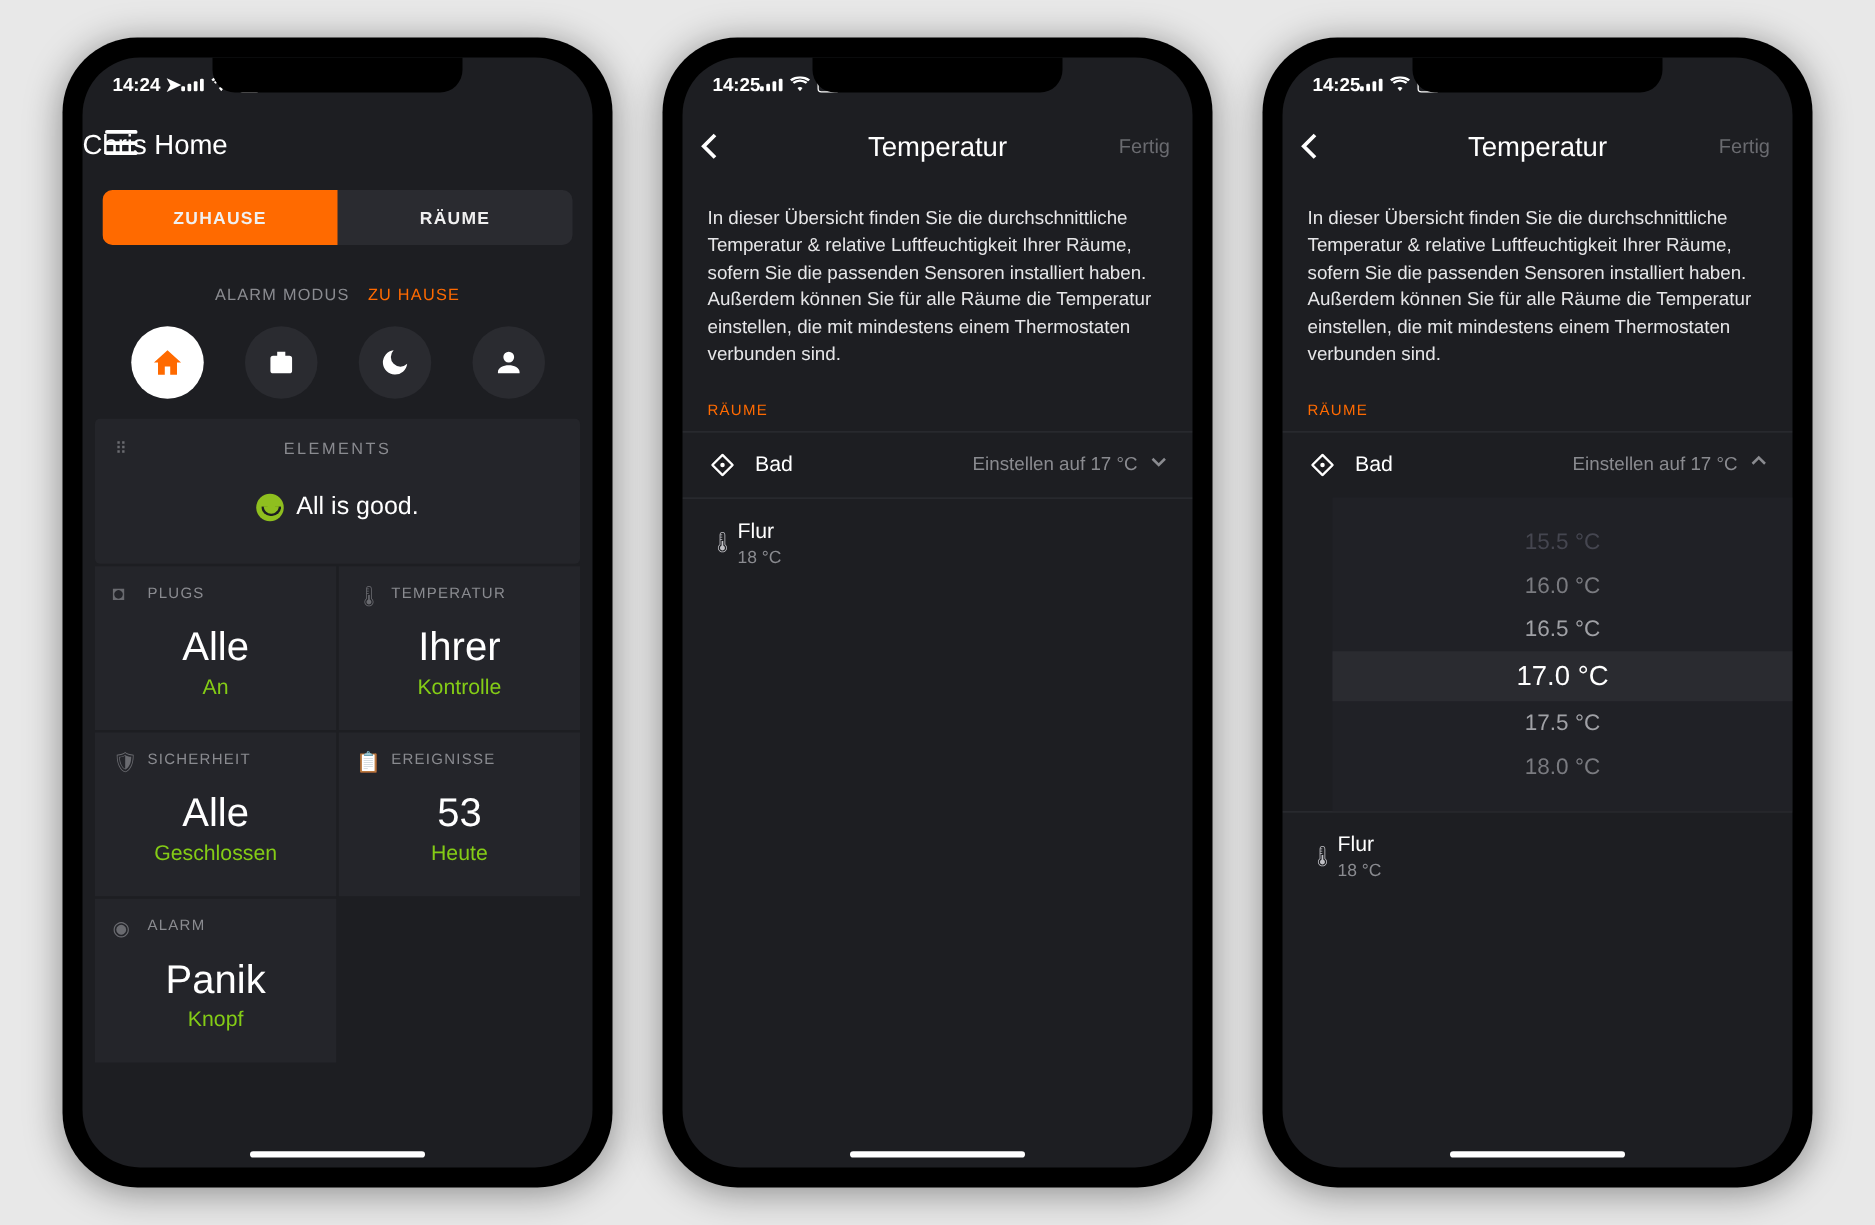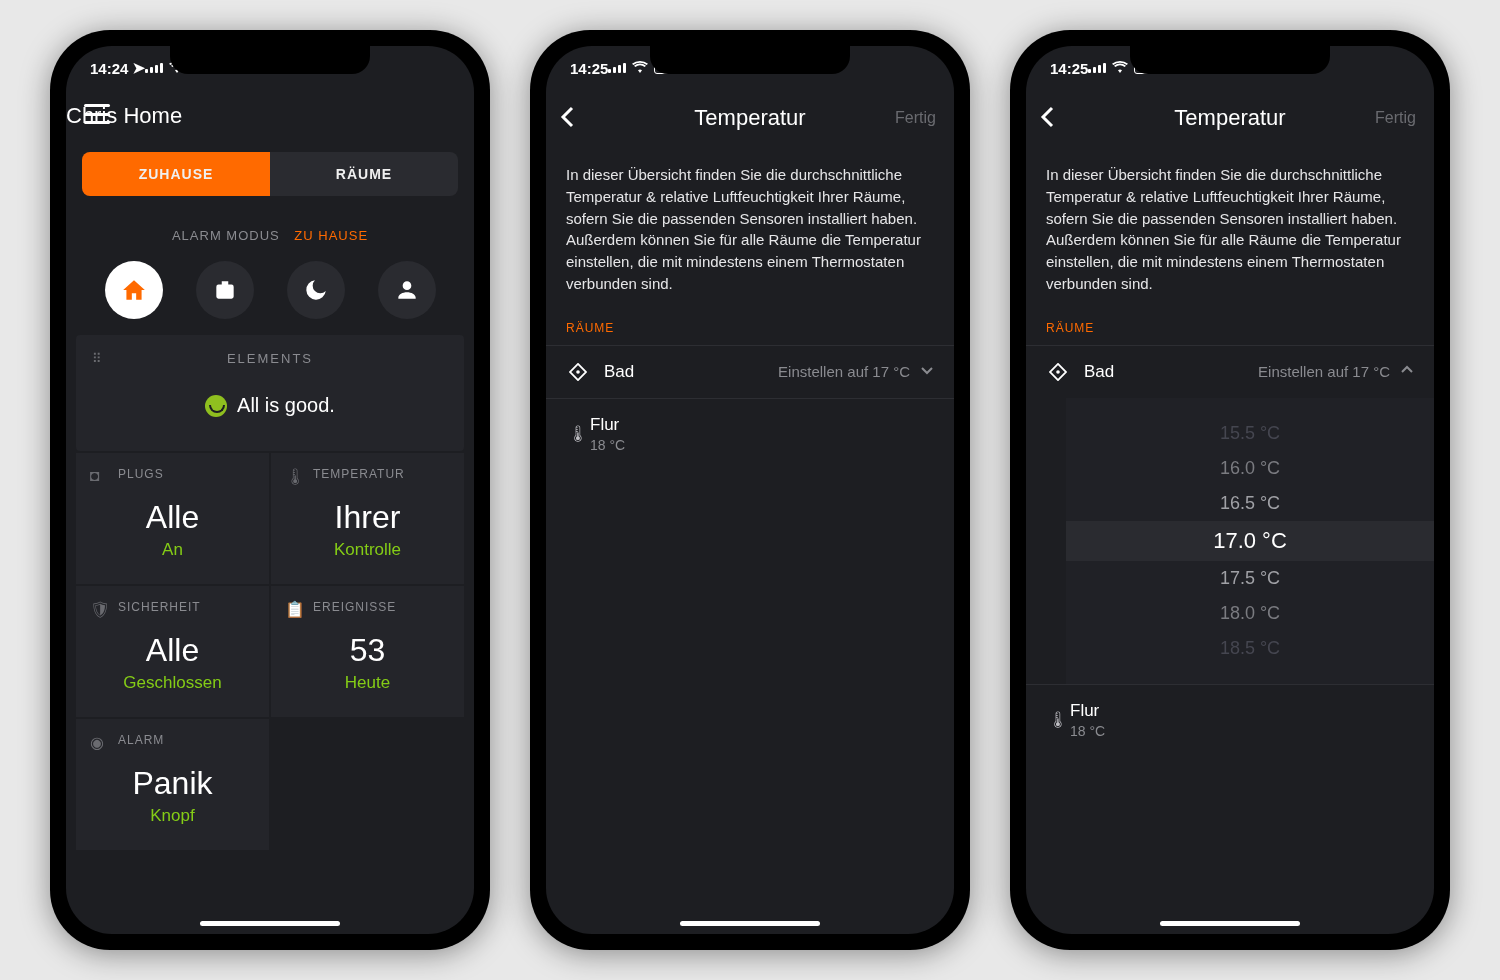--- a/index.html
+++ b/index.html
@@ -337,21 +337,20 @@
       </span>
     </div>
 
     <div class="picker">
       <div class="opt fade">15.5 °C</div>
       <div class="opt">16.0 °C</div>
       <div class="opt near">16.5 °C</div>
       <div class="opt sel">17.0 °C</div>
       <div class="opt near">17.5 °C</div>
       <div class="opt">18.0 °C</div>
-      <div class="opt fade">18.5 °C</div>
     </div>
 
     <div class="row" style="cursor:default">
       <span class="ricon">🌡</span>
       <div>
         <div class="rname" style="margin-left:0">Flur</div>
         <div style="color:#8a8b90;font-size:14px;margin-top:2px">18 °C</div>
       </div>
     </div>
 

